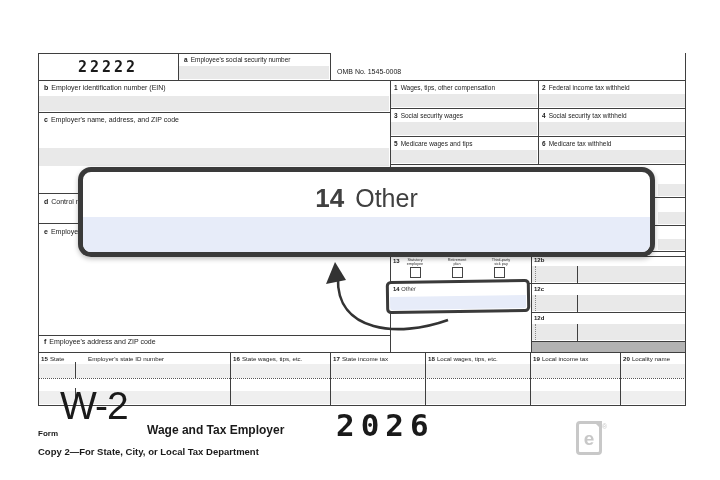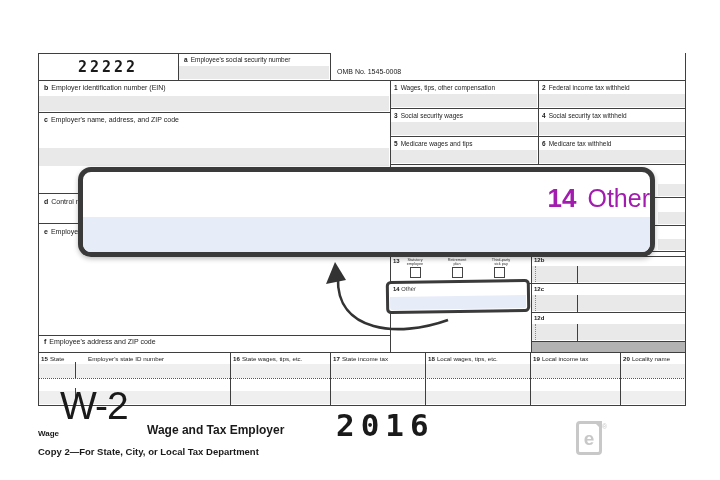--- a/index.html
+++ b/index.html
@@ -22,21 +22,21 @@
         font-family:"DejaVu Sans Mono",monospace;font-weight:bold;font-size:15px;letter-spacing:3px;}
   #box14hl{position:absolute;left:386px;top:280px;width:144px;height:33px;background:#fff;
         border:3px solid #3a3a3a;border-radius:5px;transform:rotate(-0.9deg);box-sizing:border-box;}
   #box14hl .fld{position:absolute;left:1px;right:1px;bottom:1px;height:13px;background:#e7ecf9;border-radius:0 0 2px 2px;}
   #box14hl .cap{position:absolute;left:4px;top:2px;font-size:5.8px;}
   #box14hl .cap .num{font-weight:bold;margin-right:2px;}
   #callout{position:absolute;left:78px;top:167px;width:577px;height:90px;background:#fff;
         border:5px solid #3a3a3a;border-radius:13px;box-sizing:border-box;
         box-shadow:0 2px 5px rgba(0,0,0,0.25);}
   #callout .fld{position:absolute;left:0;right:0;bottom:0;height:35px;background:#e7ecf9;border-radius:0 0 8px 8px;}
-  #callout .txt{position:absolute;left:0;right:0;top:11px;text-align:right;font-size:25px;color:#a21caf;}
+  #callout .txt{position:absolute;left:0;right:0;top:11px;text-align:center;font-size:25px;color:#404040;}
   #callout .txt .num{font-weight:bold;font-size:26px;margin-right:11px;}
   #footer .formword{position:absolute;left:38px;top:429px;font-size:8px;font-weight:bold;}
   #footer .w2{position:absolute;left:60px;top:384px;font-size:39px;font-weight:normal;letter-spacing:-1px;}
   #footer .title{position:absolute;left:147px;top:423px;font-size:12px;font-weight:bold;}
   #footer .year{position:absolute;left:336px;top:407px;font-family:"DejaVu Sans Mono",monospace;
         font-size:31px;font-weight:bold;letter-spacing:6px;}
   #footer .copy{position:absolute;left:38px;top:446px;font-size:9.5px;font-weight:bold;}
   #brand{position:absolute;left:576px;top:418px;height:40px;display:flex;align-items:center;color:#c8c8c8;}
   #brand .doc{position:relative;width:26px;height:34px;border:3px solid #c8c8c8;border-radius:4px;
         box-sizing:border-box;display:flex;align-items:center;justify-content:center;}
@@ -207,24 +207,24 @@
   </svg>
 
   <div id="callout">
     <div class="fld"></div>
     <div class="txt">
       <span class="num">14</span><span>Other</span>
     </div>
   </div>
 
   <div id="footer">
-    <div class="formword">Wage</div>
+    <div class="formword">Form</div>
     <div class="w2">W-2</div>
     <div class="title">Wage and Tax Employer</div>
-    <div class="year">2016</div>
+    <div class="year">2026</div>
     <div class="copy">Copy 2—For State, City, or Local Tax Department</div>
     <div id="brand">
       <div class="doc">
         <div class="fold"></div>
         <span class="e">e</span>
       </div>
       <span class="rmark">®</span>
     </div>
   </div>
 

